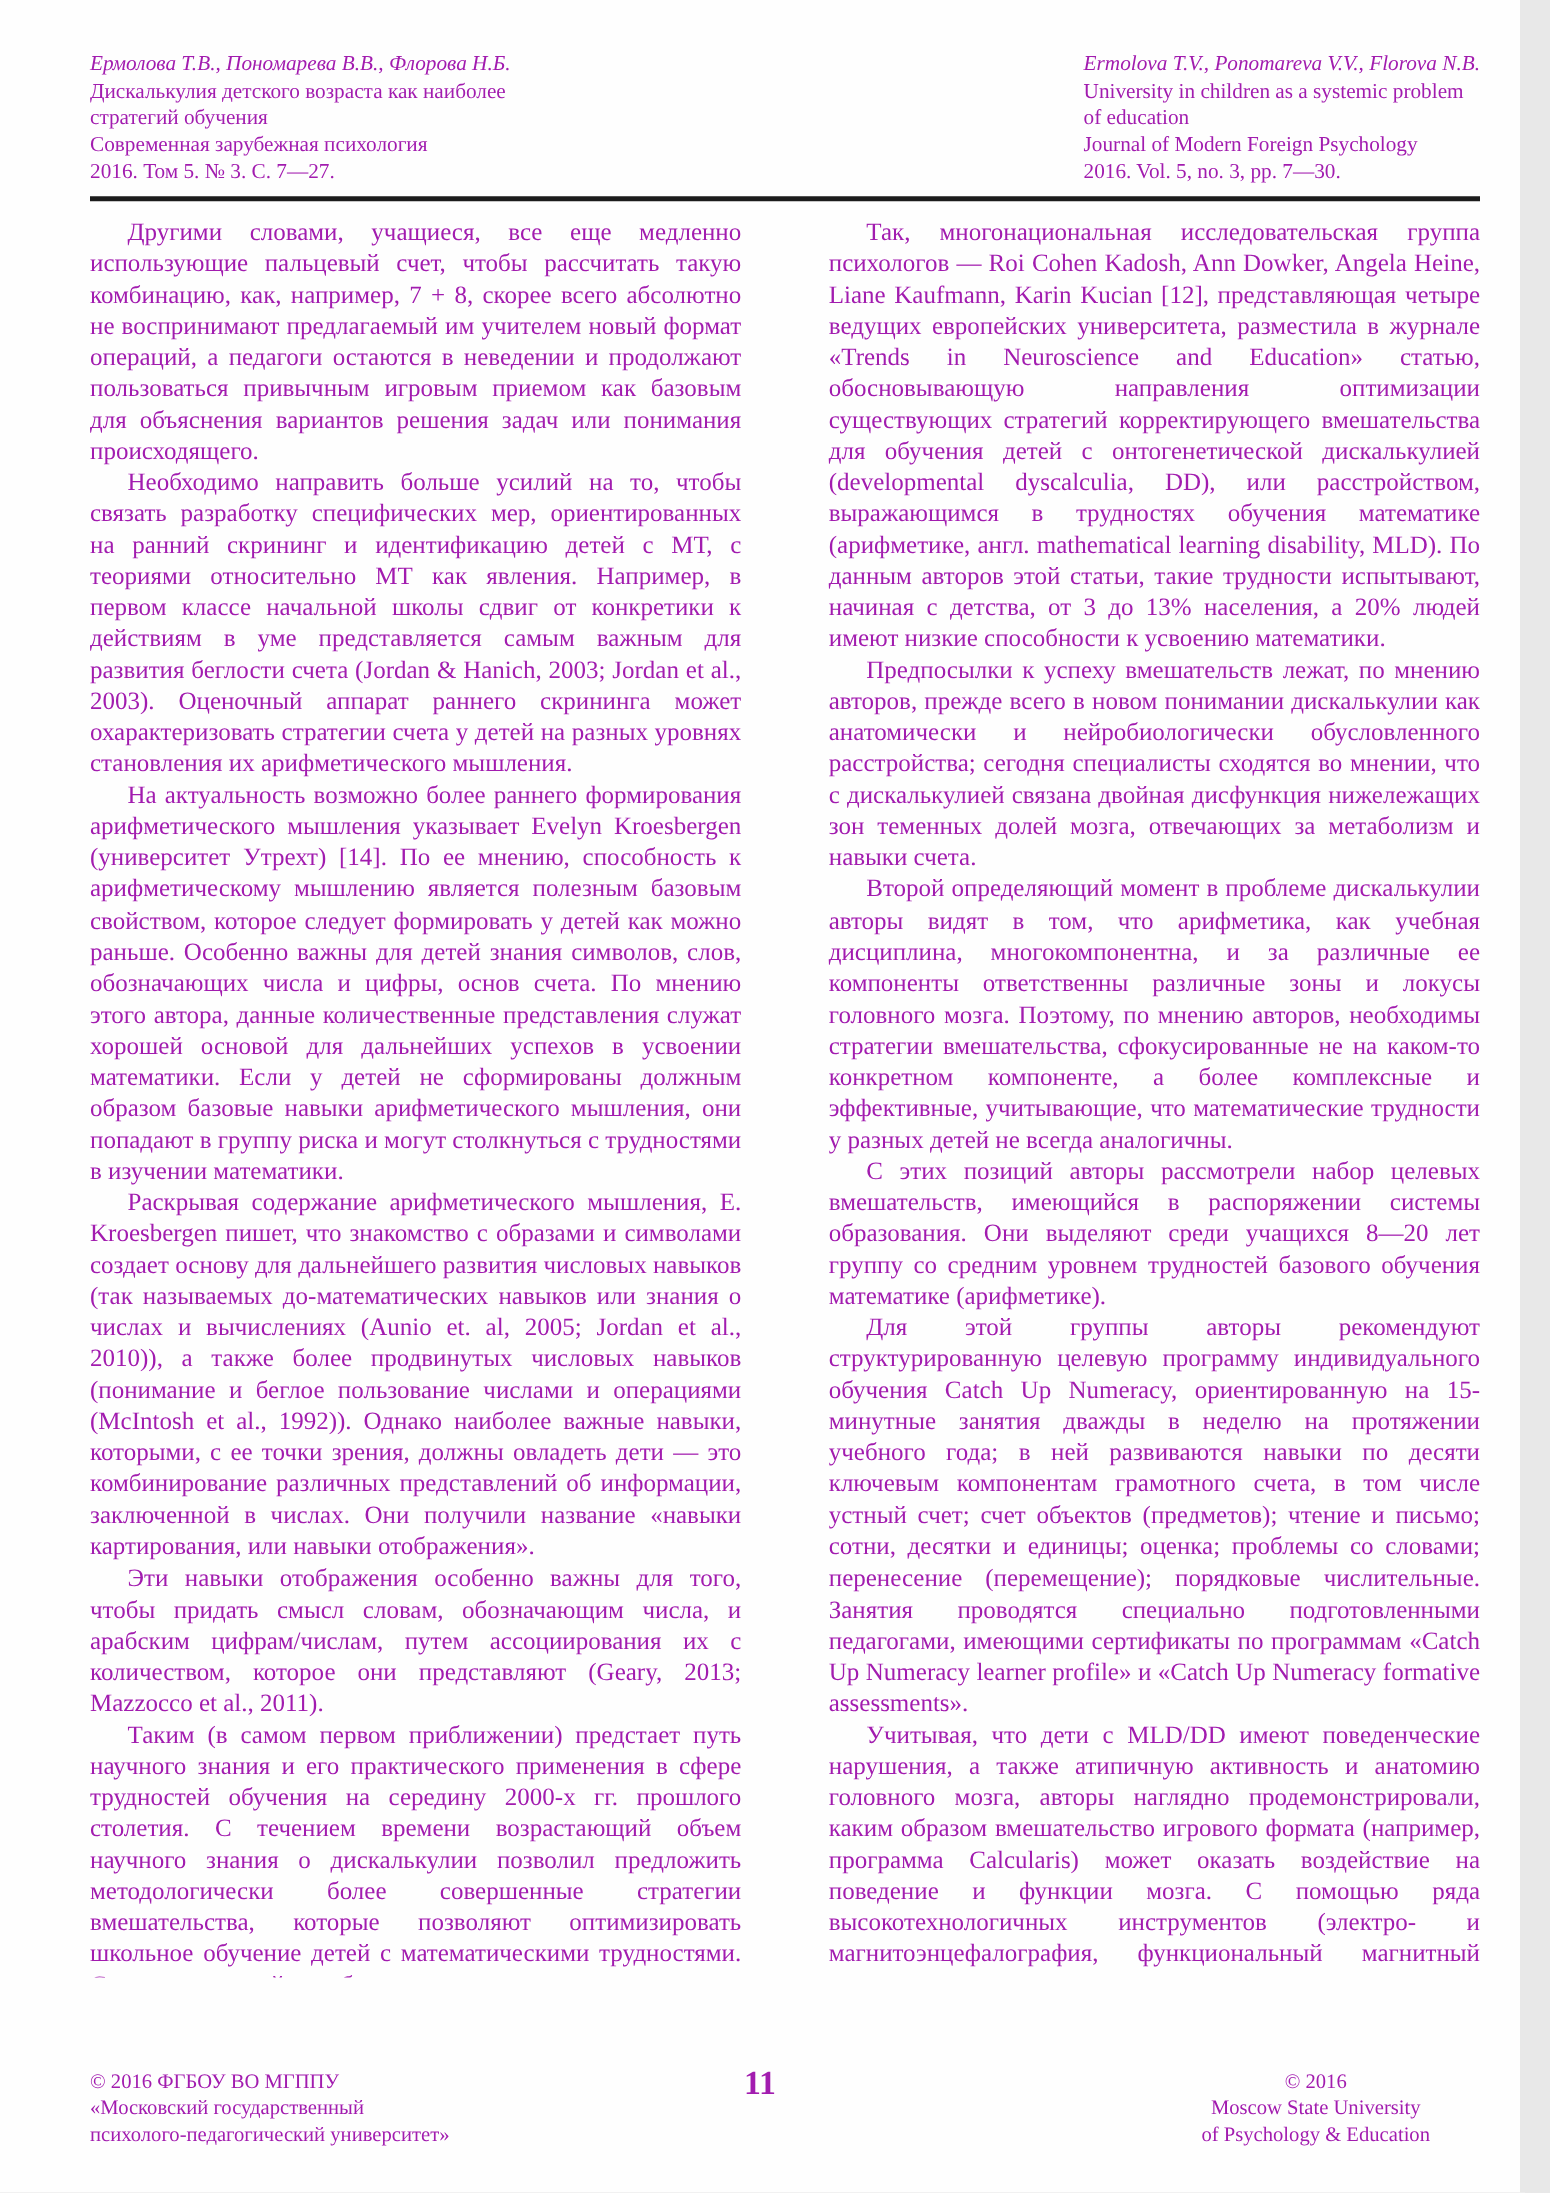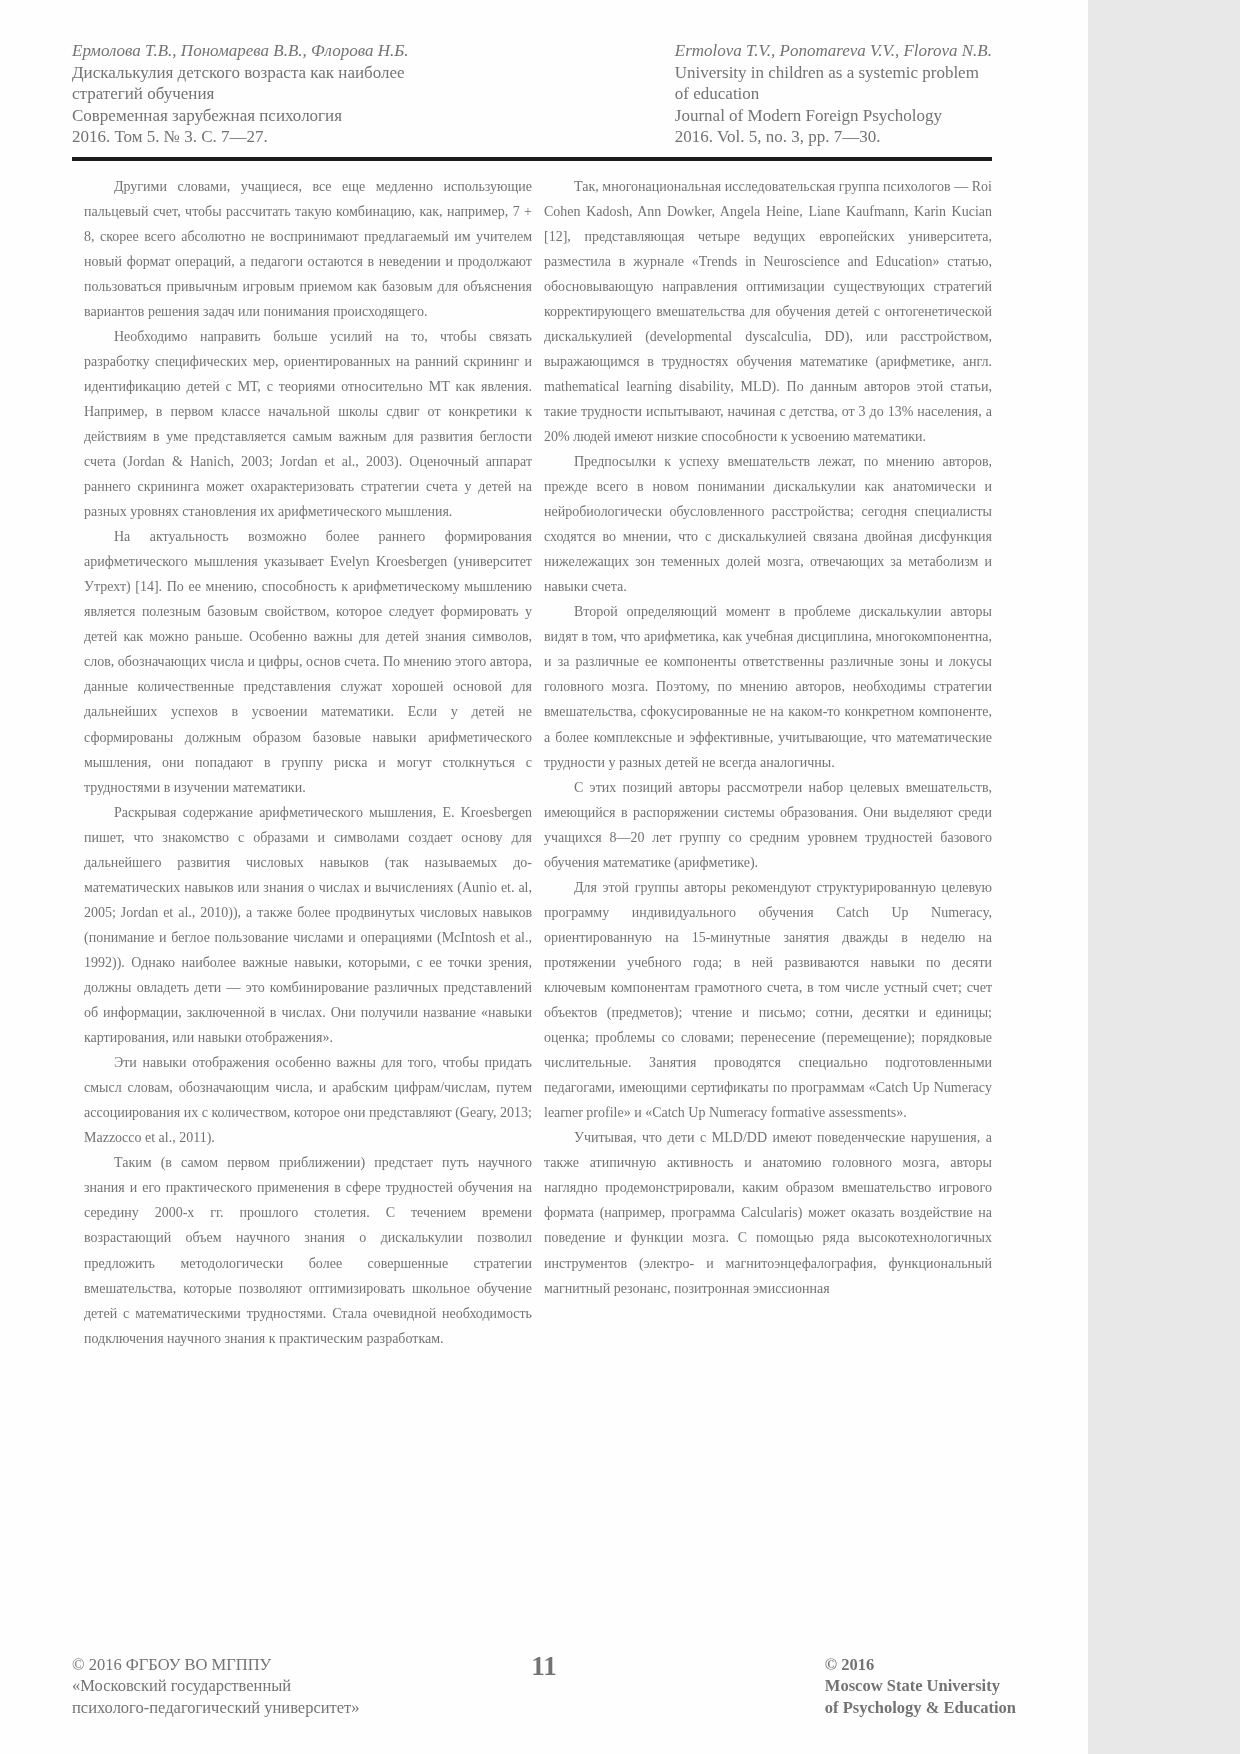--- a/index.html
+++ b/index.html
@@ -1,24 +1,24 @@
 <!DOCTYPE html>
 <html><head>
 <meta charset="utf-8">
 <style>
   html, body { margin: 0; padding: 0; background: #e8e8e8; }
   .page {
-    width: 1088px;
+    width: 1216px;
     height: 1754px;
     box-sizing: border-box;
     background: #fefefe;
-    color: #737373;
+    color: #a21caf;
     font-family: "Liberation Serif", "DejaVu Serif", serif;
     position: relative;
-    padding: 40px 96px 0 72px;
+    padding: 40px 32px 0 72px;
     overflow: hidden;
   }
   .header {
     display: flex;
     justify-content: space-between;
     font-size: 17px;
     line-height: 21.5px;
   }
   .header-left { max-width: 48%; }
   .header-right { max-width: 48%; text-align: left; }
@@ -30,38 +30,37 @@
   }
   .columns {
     display: flex;
     justify-content: space-between;
     margin-top: 13px;
     height: 1408px;
     overflow: hidden;
   }
   .col {
     width: 521px;
-    font-size: 14px;
+    font-size: 20px;
     line-height: 25.05px;
     text-align: justify;
-    margin-left: 12px;
   }
   .col p { margin: 0; text-indent: 30px; }
   .footer {
     position: absolute;
     left: 72px;
     right: 72px;
     bottom: 36px;
     display: flex;
     justify-content: space-between;
     font-size: 16.5px;
     line-height: 21.5px;
   }
   .footer-left { text-align: left; }
-  .footer-right { text-align: left; font-weight: bold; }
+  .footer-right { text-align: center; }
   .page-number {
     position: absolute;
     left: 50%;
     transform: translateX(-50%);
     top: 2px;
     font-weight: bold;
     font-size: 27px;
   }
 </style>
 </head>

